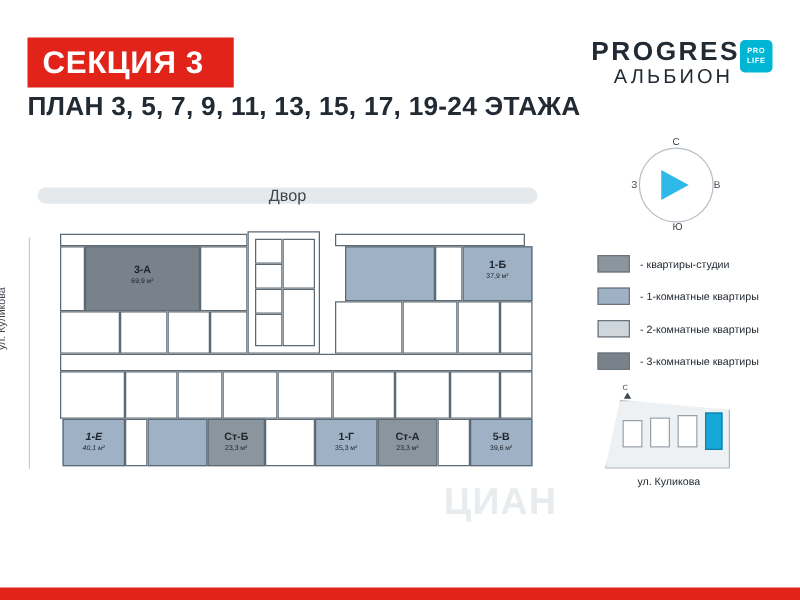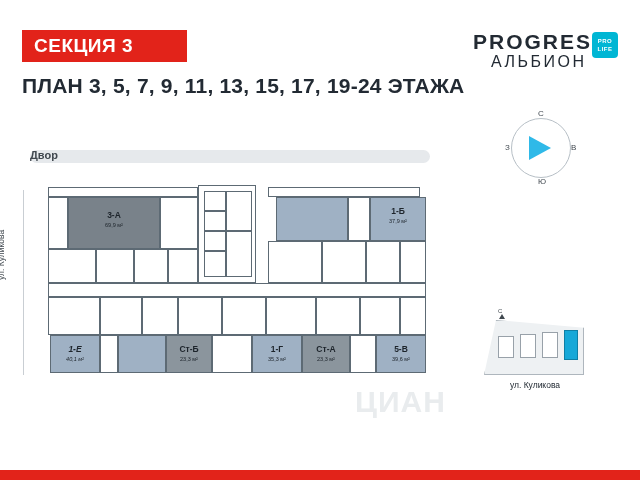--- a/index.html
+++ b/index.html
@@ -18,24 +18,24 @@
     position: absolute;
     left: 0; top: 0;
     width: 640px; height: 480px;
     background: #ffffff;
   }
 
   
   .section-badge {
     position: absolute;
     left: 22px; top: 30px;
-    width: 165px; height: 32px;
+    width: 165px; height: 40px;
     background: #e2231a;
     color: #ffffff;
-    font-size: 19px;
+    font-size: 25px;
     font-weight: bold;
     letter-spacing: 0.5px;
     display: flex;
     align-items: center;
     padding-left: 12px;
     box-sizing: border-box;
   }
   .plan-title {
     position: absolute;
     left: 22px; top: 74px;
@@ -94,23 +94,23 @@
     position: absolute;
     left: 12px; top: 10px;
     width: 400px; height: 13px;
     background: #e6e9ec;
     border-radius: 7px;
   }
   .yard-label {
     position: absolute;
     left: 12px; top: 9px;
     width: 400px;
-    font-size: 11px;
+    text-align: center;
+    font-size: 13px;
     color: #40484f;
-    font-weight: bold;
   }
   .street-label {
     position: absolute;
     left: -22px; top: 140px;
     transform: rotate(-90deg);
     transform-origin: left top;
     font-size: 8.5px;
     color: #40484f;
     white-space: nowrap;
   }
@@ -387,20 +387,38 @@
 
   <div class="compass">
     <div class="compass-circle"></div>
     <div class="compass-arrow"></div>
     <div class="compass-letter cl-n">С</div>
     <div class="compass-letter cl-e">В</div>
     <div class="compass-letter cl-s">Ю</div>
     <div class="compass-letter cl-w">З</div>
   </div>
 
+  <div class="legend">
+    <div class="legend-row">
+      <div class="legend-swatch" style="background:#8b959d;"></div>
+      <div class="legend-text">- квартиры-студии</div>
+    </div>
+    <div class="legend-row">
+      <div class="legend-swatch" style="background:#9fb1c4;"></div>
+      <div class="legend-text">- 1-комнатные квартиры</div>
+    </div>
+    <div class="legend-row">
+      <div class="legend-swatch" style="background:#cfd6dc;"></div>
+      <div class="legend-text">- 2-комнатные квартиры</div>
+    </div>
+    <div class="legend-row">
+      <div class="legend-swatch" style="background:#79828a;"></div>
+      <div class="legend-text">- 3-комнатные квартиры</div>
+    </div>
+  </div>
 
   <div class="minimap">
     <div class="mini-n">С</div>
     <div class="mini-n-arrow"></div>
     <div class="mini-shape"></div>
     <div class="mini-unit" style="left:18px; top:24px; width:16px; height:22px;"></div>
     <div class="mini-unit" style="left:40px; top:22px; width:16px; height:24px;"></div>
     <div class="mini-unit" style="left:62px; top:20px; width:16px; height:26px;"></div>
     <div class="mini-hl" style="left:84px; top:18px; width:14px; height:30px;"></div>
     <div class="mini-caption">ул. Куликова</div>

